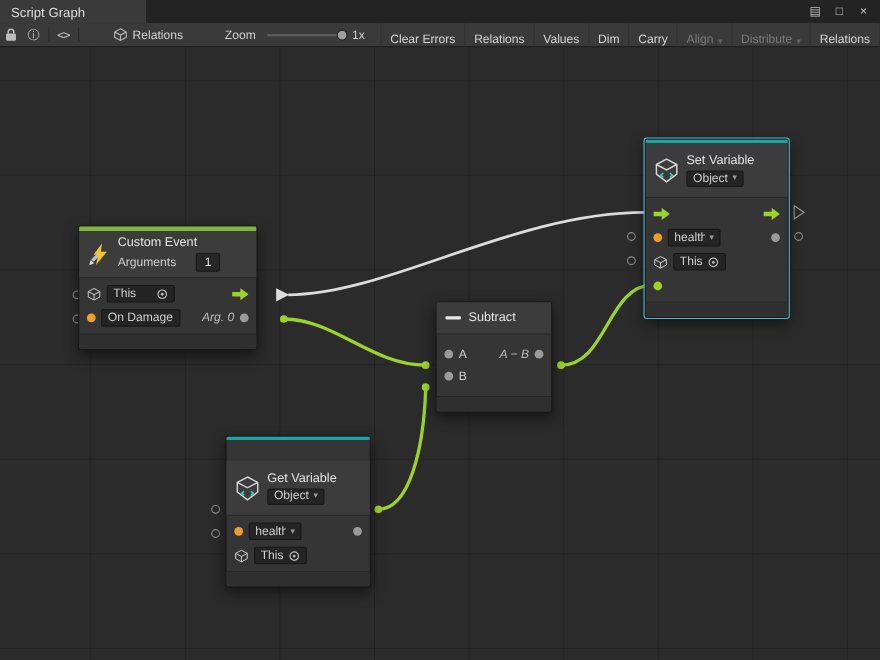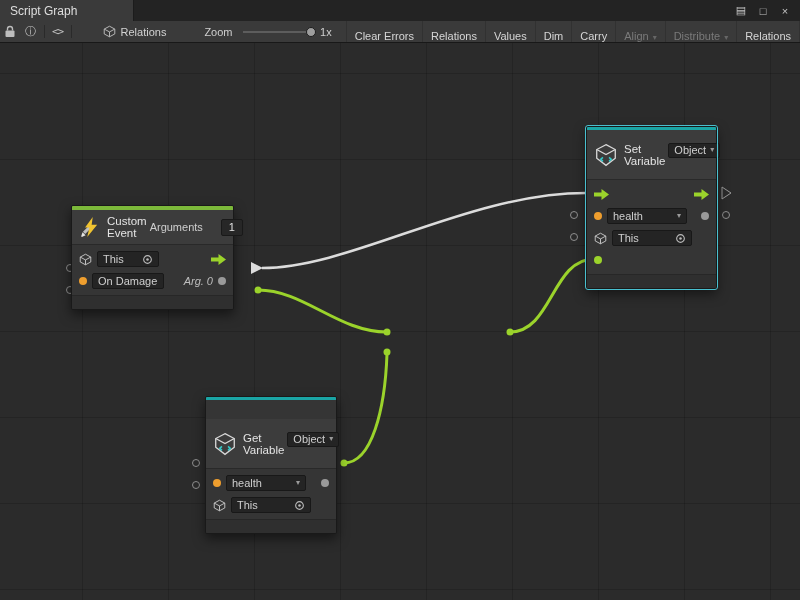--- a/index.html
+++ b/index.html
@@ -39,31 +39,31 @@
     background-size:86px 86px;background-position:-4px 30px;
   }
   .wires{position:absolute;left:0;top:0;z-index:1;pointer-events:none;}
   
   .node{position:absolute;z-index:2;background:#353535;border:1px solid #191919;border-radius:2px;box-shadow:0 5px 12px rgba(0,0,0,.5);}
   .node.selected{outline:1px solid #49c0cf;}
   .accent{height:4px;border-radius:1px 1px 0 0;}
   .accent.green{background:#7cb93a;}
   .accent.teal{background:#1aa5a5;height:3px;}
   .node-header{background:#3c3c3c;display:flex;align-items:center;gap:6px;padding:5px 7px;border-bottom:1px solid #292929;}
-  .hdr-lines{display:flex;flex-direction:row;gap:3px;min-width:0;}
+  .hdr-lines{display:flex;flex-direction:column;gap:3px;min-width:0;}
   .node-title{font-size:11.5px;color:#e4e4e4;}
   .hdr-sub{display:flex;align-items:center;gap:18px;color:#cfcfcf;}
   .node-body{padding:3px 0;}
   .node-row{height:22px;display:flex;align-items:center;gap:5px;padding:0 7px;}
   .node-row.h20{height:20px;}
   .node-footer{height:13px;background:#2f2f2f;border-top:1px solid #272727;border-radius:0 0 2px 2px;}
   .spacerf{flex:1;}
   .chip{display:inline-flex;align-items:center;gap:4px;background:#242424;border:1px solid #181818;border-radius:2px;height:16px;padding:0 5px;color:#cfcfcf;box-sizing:border-box;}
   .chip .grow{flex:1;overflow:hidden;}
-  .w62{width:62px;}.w64{width:80px;}.w72{width:72px;}
+  .w62{width:62px;}.w64{width:48px;}.w72{width:72px;}
   .kind-chip{height:15px;padding:0 5px;}
   .num-field{min-width:12px;height:15px;background:#272727;border:1px solid #191919;border-radius:2px;display:inline-flex;align-items:center;justify-content:center;padding:0 4px;color:#e0e0e0;}
   .port{width:8px;height:8px;border-radius:50%;background:#9a9a9a;flex:none;}
   .port.orange{background:#ee9e2e;}
   .port.green{background:#9bd32b;}
   .muted{color:#bdbdbd;font-style:italic;}
   .icon-wrap{display:inline-flex;align-items:center;justify-content:center;flex:none;}
   .code-glyph{font-family:"DejaVu Sans Mono",monospace;font-size:11px;letter-spacing:-1px;color:#c2c2c2;}
 </style>
 </head>
@@ -217,20 +217,44 @@
           <span class="grow">On Damage</span>
         </span>
         <span class="spacerf"></span>
         <span class="muted">Arg. 0</span>
         <span class="port"></span>
       </div>
     </div>
     <div class="node-footer"></div>
   </div>
 
+  <div class="node" style="left:396px;top:231px;width:104px;">
+    <div class="node-header" style="height:29px;box-sizing:border-box;">
+      <span class="icon-wrap">
+        <svg width="16" height="16" viewBox="0 0 16 16">
+            <rect x="1" y="6.5" width="14" height="3" rx="1" fill="#e8e8e8"></rect>
+          </svg>
+      </span>
+      <div class="node-title">Subtract</div>
+    </div>
+    <div class="node-body" style="padding:8px 0;">
+      <div class="node-row h20">
+        <span class="port"></span>
+        <span>A</span>
+        <span class="spacerf"></span>
+        <span class="muted">A − B</span>
+        <span class="port"></span>
+      </div>
+      <div class="node-row h20">
+        <span class="port"></span>
+        <span>B</span>
+      </div>
+    </div>
+    <div class="node-footer"></div>
+  </div>
 
   <div class="node" style="left:205px;top:353px;width:130px;">
     <div class="accent teal"></div>
     <div class="node-header" style="height:50px;box-sizing:border-box;margin-top:19px;">
       <span class="icon-wrap">
         <svg width="24" height="24" viewBox="0 0 22 22">
           <path d="M11 1.5 19.5 6v8L11 20.5 2.5 14V6Z" fill="none" stroke="#d8d8d8" stroke-width="1.2"></path>
           <path d="M2.5 6 11 10.5 19.5 6" fill="none" stroke="#d8d8d8" stroke-width="1.2"></path>
           <path d="M8.2 13.2 6.2 15l2 1.8M13.8 13.2l2 1.8-2 1.8" fill="none" stroke="#35c9c9" stroke-width="1.4"></path>
         </svg>

